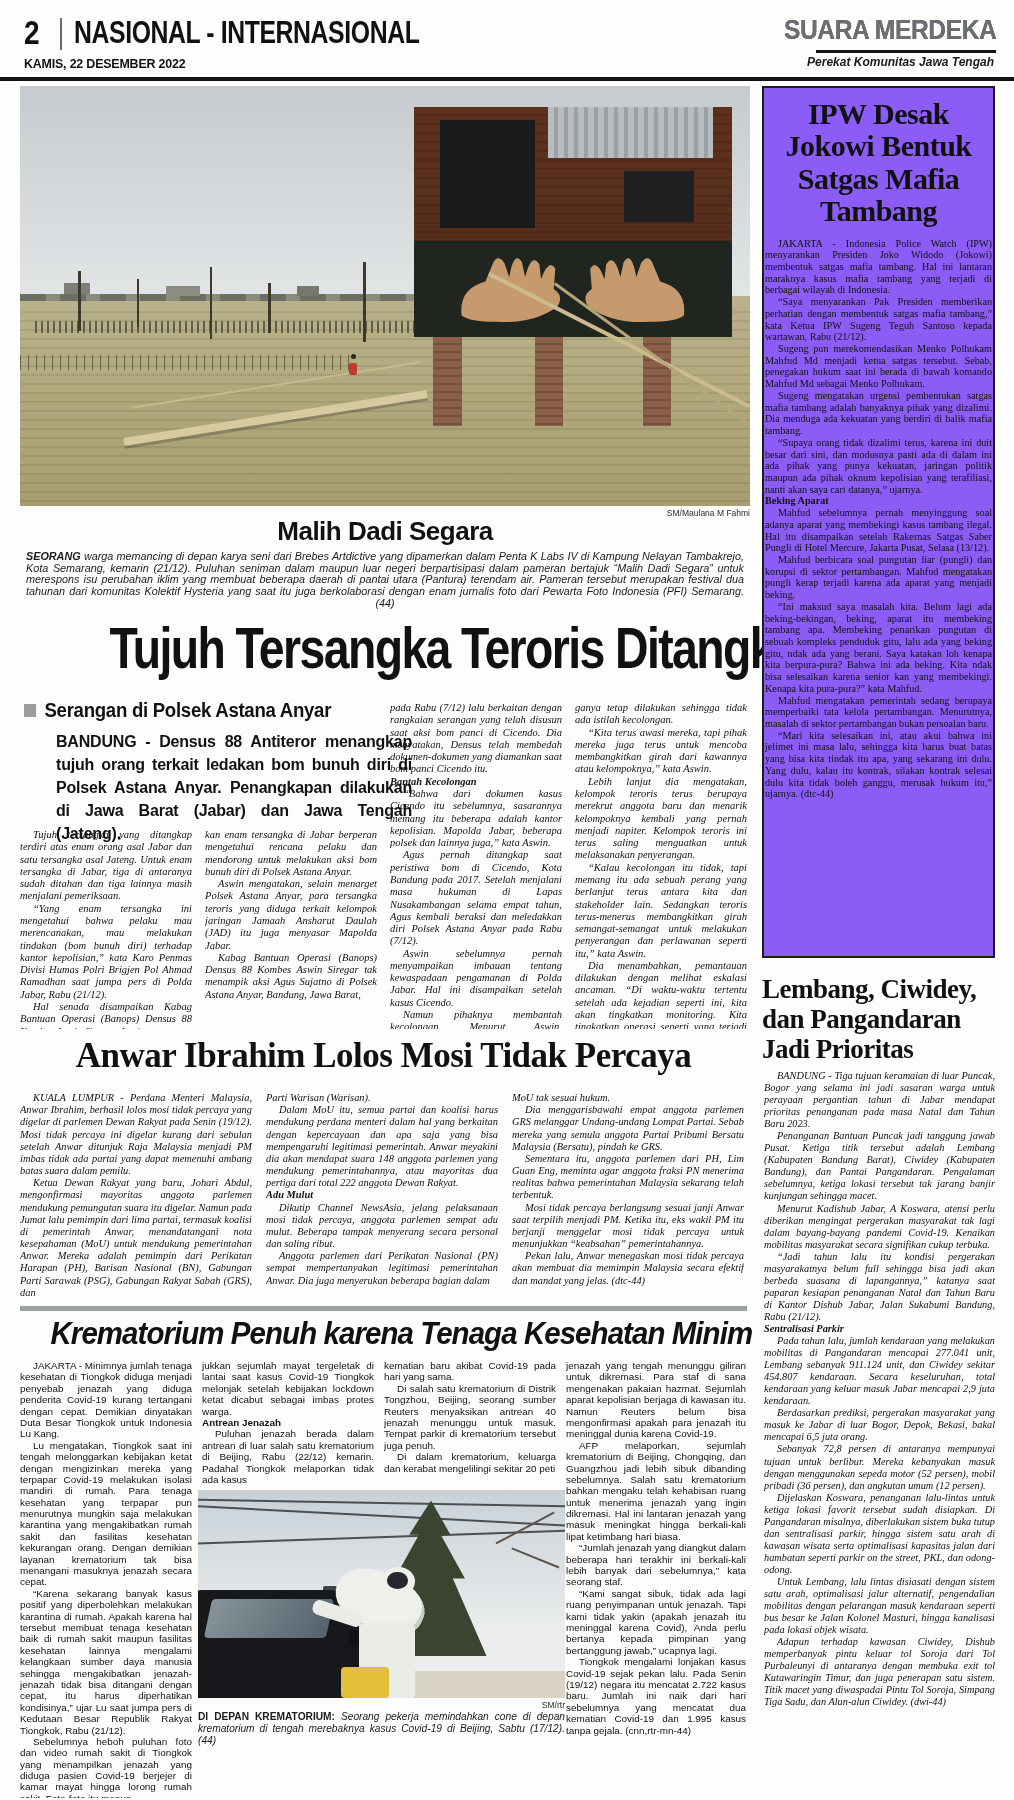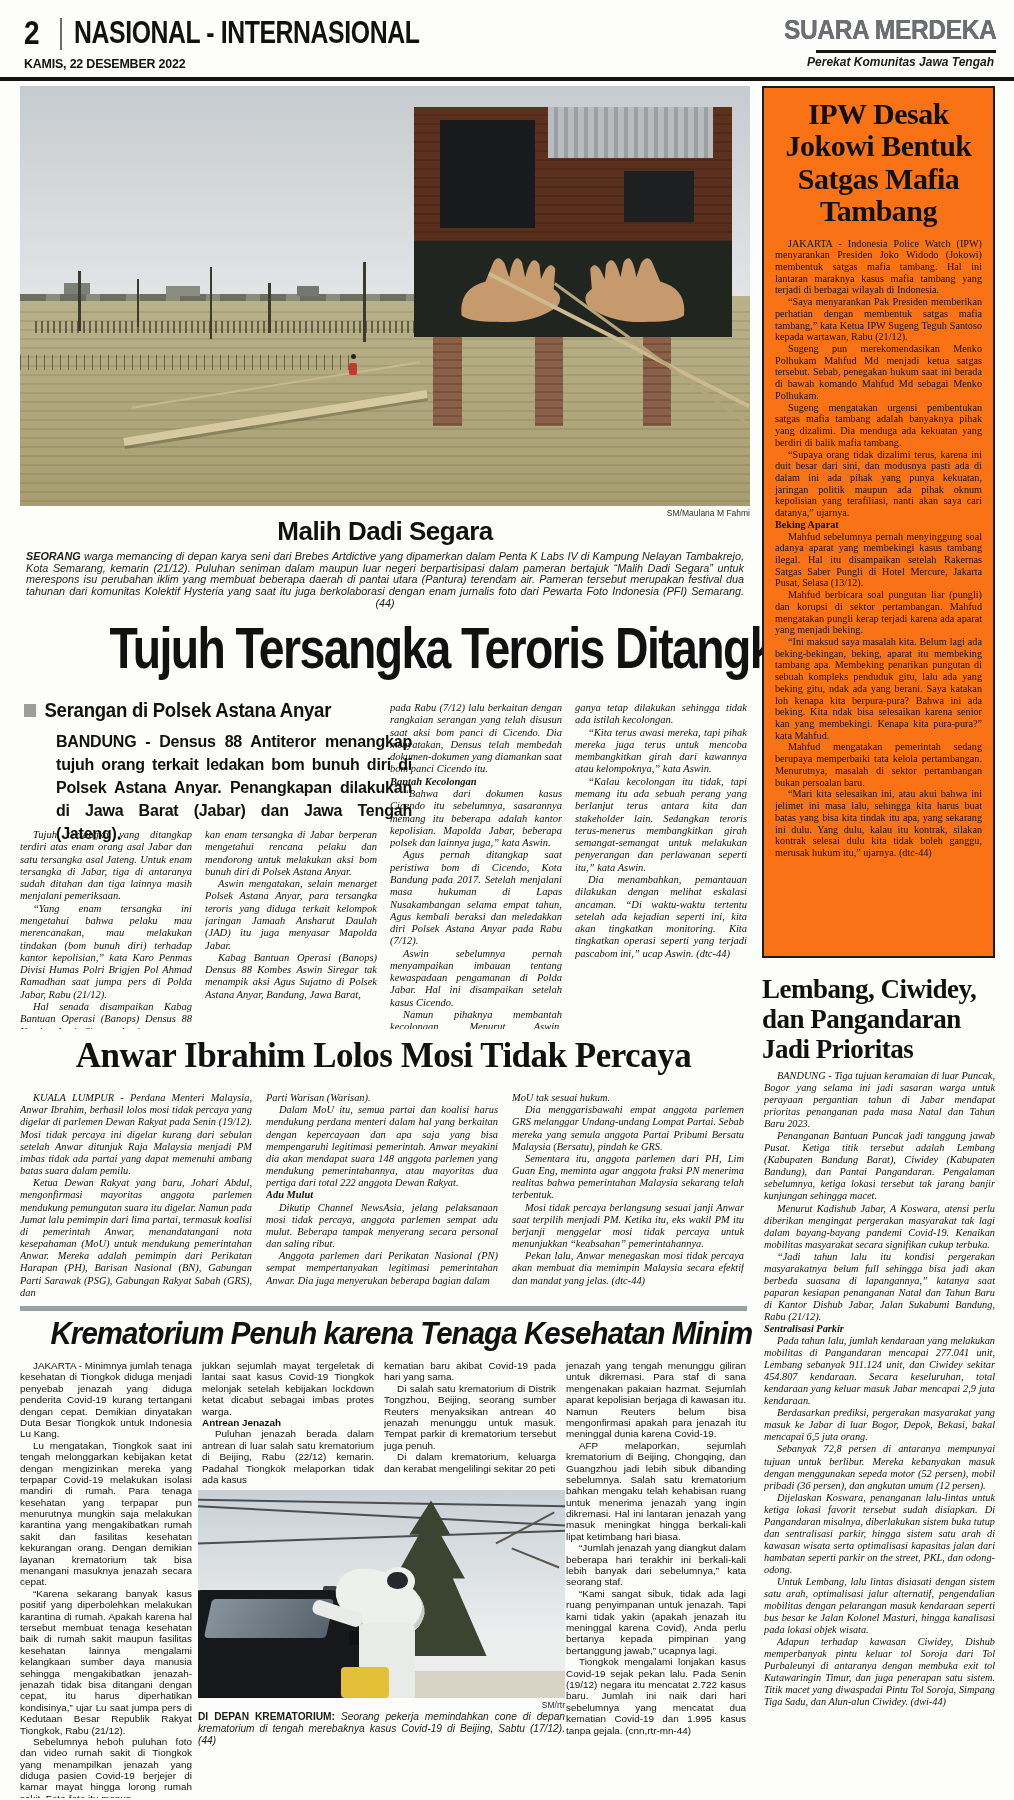--- a/index.html
+++ b/index.html
@@ -103,21 +103,21 @@
   .kp-worker-arm{position:absolute;left:31%;top:56%;width:14%;height:7%;background:#e9ebe7;border-radius:6px;transform:rotate(18deg);}
   .kp-worker-legs{position:absolute;left:44%;top:64%;width:15%;height:36%;background:#e9ebe7;border-radius:6px 6px 3px 3px;}
   .kp-yellow{position:absolute;left:39%;bottom:0;width:13%;height:15%;background:#e3c037;border-radius:4px;}
   .kp-bystander{position:absolute;left:34%;top:46%;width:4%;height:11%;background:#3d434a;border-radius:2px;}
 
   .credit2{left:198px;top:1700px;width:367px;}
   .caption2{left:198px;top:1711px;width:367px;font-size:10.2px;line-height:1.18;text-align:justify;color:#1b1b1b;}
   .caption2 .cap-rest{font-style:italic;}
 
   
-  .ipw-box{left:762px;top:86px;width:233px;height:872px;border:2px solid #1c1c1c;box-sizing:border-box;padding:10px 11px;background:#f97316;}
+  .ipw-box{left:762px;top:86px;width:233px;height:872px;border:2px solid #1c1c1c;box-sizing:border-box;padding:10px 1px;background:#8b5cf6;}
   .ipw-title{font-family:"Liberation Serif",serif;font-size:30px;font-weight:bold;line-height:1.08;text-align:center;letter-spacing:-.5px;margin-bottom:10px;}
   .ipw-body{font-family:"Liberation Serif",serif;font-size:10.2px;line-height:1.15;text-align:justify;height:738px;overflow:hidden;}
   .lembang-title{left:762px;top:974px;width:233px;text-align:left;font-family:"Liberation Serif",serif;font-size:27px;font-weight:bold;line-height:1.12;letter-spacing:-.5px;}
   .lembang-body{left:764px;top:1070px;width:231px;height:726px;font-size:10.3px;}
 </style>
 </head>
 <body>
 
 <div class="page">
 
@@ -192,20 +192,21 @@
       <p class="para cont">pada Rabu (7/12) lalu berkaitan dengan rangkaian serangan yang telah disusun saat aksi bom panci di Cicendo. Dia menyatakan, Densus telah membedah dokumen-dokumen yang diamankan saat bom panci Cicendo itu.</p>
       <p class="para subhead">Bantah Kecolongan</p>
       <p class="para">“Bahwa dari dokumen kasus Cicendo itu sebelumnya, sasarannya memang itu beberapa adalah kantor kepolisian. Mapolda Jabar, beberapa polsek dan lainnya juga,” kata Aswin.</p>
       <p class="para">Agus pernah ditangkap saat peristiwa bom di Cicendo, Kota Bandung pada 2017. Setelah menjalani masa hukuman di Lapas Nusakambangan selama empat tahun, Agus kembali beraksi dan meledakkan diri Polsek Astana Anyar pada Rabu (7/12).</p>
       <p class="para">Aswin sebelumnya pernah menyampaikan imbauan tentang kewaspadaan pengamanan di Polda Jabar. Hal ini disampaikan setelah kasus Cicendo.</p>
       <p class="para">Namun pihaknya membantah kecolongan. Menurut Aswin, pengawasan terhadap mantan napiter beserta keluar-</p>
     </div>
   <div class="abs serifcol t-col4">
       <p class="para cont">ganya tetap dilakukan sehingga tidak ada istilah kecolongan.</p>
       <p class="para">“Kita terus awasi mereka, tapi pihak mereka juga terus untuk mencoba membangkitkan girah dari kawannya atau kelompoknya,” kata Aswin.</p>
+      <p class="para">Lebih lanjut dia mengatakan, kelompok teroris terus berupaya merekrut anggota baru dan menarik kelompoknya kembali yang pernah menjadi napiter. Kelompok teroris ini terus saling menguatkan untuk melaksanakan penyerangan.</p>
       <p class="para">“Kalau kecolongan itu tidak, tapi memang itu ada sebuah perang yang berlanjut terus antara kita dan stakeholder lain. Sedangkan teroris terus-menerus membangkitkan girah semangat-semangat untuk melakukan penyerangan dan perlawanan seperti itu,” kata Aswin.</p>
       <p class="para">Dia menambahkan, pemantauan dilakukan dengan melihat eskalasi ancaman. “Di waktu-waktu tertentu setelah ada kejadian seperti ini, kita akan tingkatkan monitoring. Kita tingkatkan operasi seperti yang terjadi pascabom ini,” ucap Aswin. (dtc-44)</p>
     </div>
 
   <div class="abs anwar-headline">Anwar Ibrahim Lolos Mosi Tidak Percaya</div>
   <div class="abs serifcol a-col a-col1" style="font-size:10.4px">
       <p class="para">KUALA LUMPUR - Perdana Menteri Malaysia, Anwar Ibrahim, berhasil lolos mosi tidak percaya yang digelar di parlemen Dewan Rakyat pada Senin (19/12). Mosi tidak percaya ini digelar kurang dari sebulan setelah Anwar ditunjuk Raja Malaysia menjadi PM imbas tidak ada partai yang dapat memenuhi ambang batas suara dalam pemilu.</p>
       <p class="para">Ketua Dewan Rakyat yang baru, Johari Abdul, mengonfirmasi mayoritas anggota parlemen mendukung pemungutan suara itu digelar. Namun pada Jumat lalu pemimpin dari lima partai, termasuk koalisi di pemerintah Anwar, menandatangani nota kesepahaman (MoU) untuk mendukung pemerintahan Anwar. Mereka adalah pemimpin dari Perikatan Harapan (PH), Barisan Nasional (BN), Gabungan Parti Sarawak (PSG), Gabungan Rakyat Sabah (GRS), dan</p>
     </div>
   <div class="abs serifcol a-col a-col2" style="font-size:10.4px">

